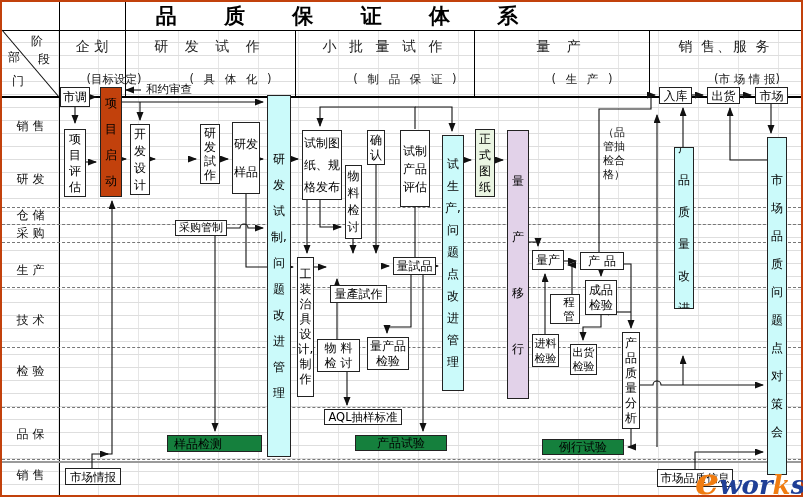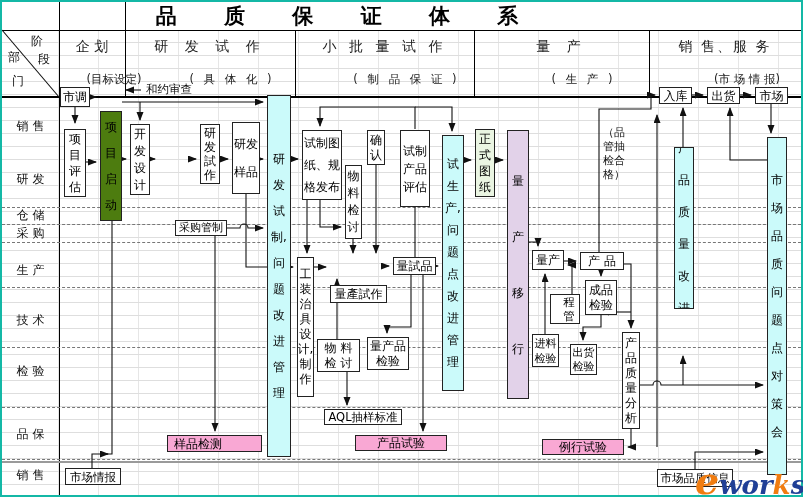--- a/index.html
+++ b/index.html
@@ -1,32 +1,32 @@
 <!DOCTYPE html>
 <html><head>
 <meta charset="utf-8">
 <style>
   html,body{margin:0;padding:0;background:#fff;}
   #page{position:relative;width:803px;height:503px;background:#fff;overflow:hidden;
         font-family:"DejaVu Sans","Liberation Sans",sans-serif;}
-  #sheet{position:absolute;left:0;top:0;width:799px;height:493px;border:2px solid #14b8a6;background:#fff;}
+  #sheet{position:absolute;left:0;top:0;width:799px;height:493px;border:2px solid #c2410c;background:#fff;}
   #grid{position:absolute;left:0;top:28px;right:0;bottom:0;
         background-image:
           repeating-linear-gradient(to bottom,transparent 0 12px,#dedede 12px 13px),
           repeating-linear-gradient(to right,transparent 0 39px,#e6e6e6 39px 40px);
         background-position:0 0,17px 0;}
   .hline,.vline{position:absolute;background:#000;}
   .dash{position:absolute;left:0;width:799px;height:0;border-top:1px dashed #777;}
   .gthick{position:absolute;left:0;width:799px;height:2px;background:#9a9a9a;}
   .bx{position:absolute;box-sizing:border-box;border:1px solid #222;background:#fff;color:#000;
       display:flex;align-items:center;justify-content:center;text-align:center;
       font-size:12px;line-height:14px;word-break:break-all;overflow:hidden;}
-  .yellow{background:#f9a8d4;}
+  .yellow{background:#15803d;}
   .cyan{background:#CBFAFA;}
-  .pink{background:#4d7c0f;margin-top:24px;}
+  .pink{background:#c2410c;}
   .purple{background:#E2D2E9;}
   .green{background:#EAF5E2;}
   .lbl{position:absolute;color:#111;display:flex;align-items:center;justify-content:center;
        text-align:center;word-break:break-all;}
   .hdr{font-size:14px;color:#222;}
   .sub{font-size:11.5px;color:#222;padding-left:22px;}
   #title{position:absolute;left:120px;top:1px;width:450px;height:26px;
          font-family:"DejaVu Serif","Liberation Serif",serif;font-weight:bold;font-size:21px;
          letter-spacing:20px;display:flex;align-items:center;justify-content:center;color:#000;}
   svg.wires{position:absolute;left:0;top:0;pointer-events:none;}

